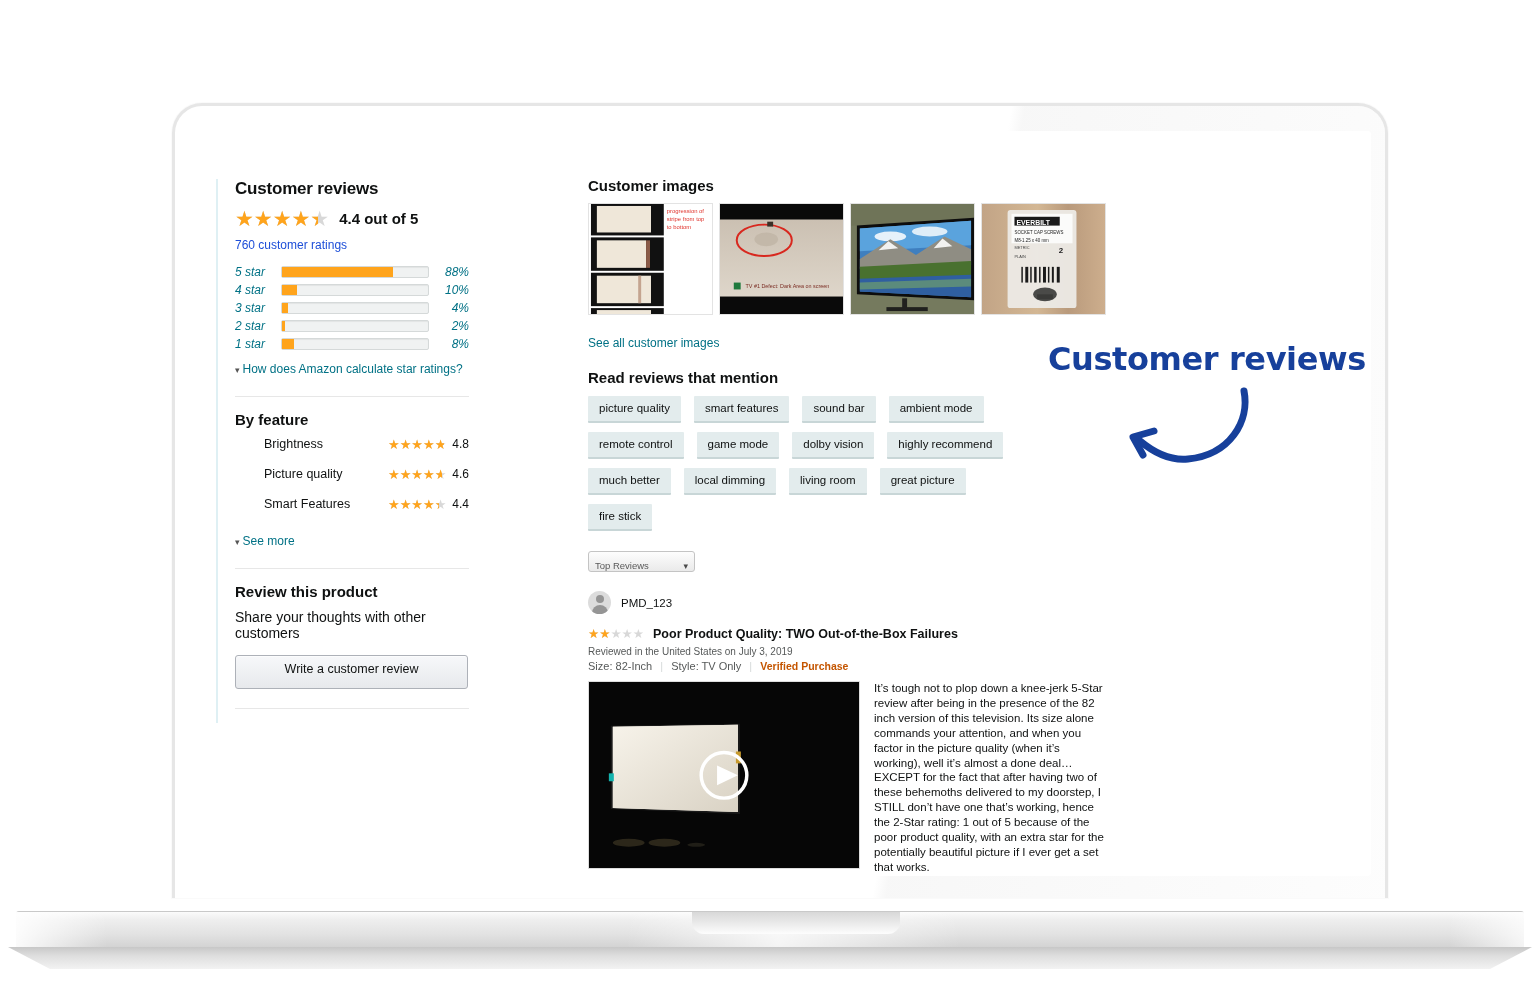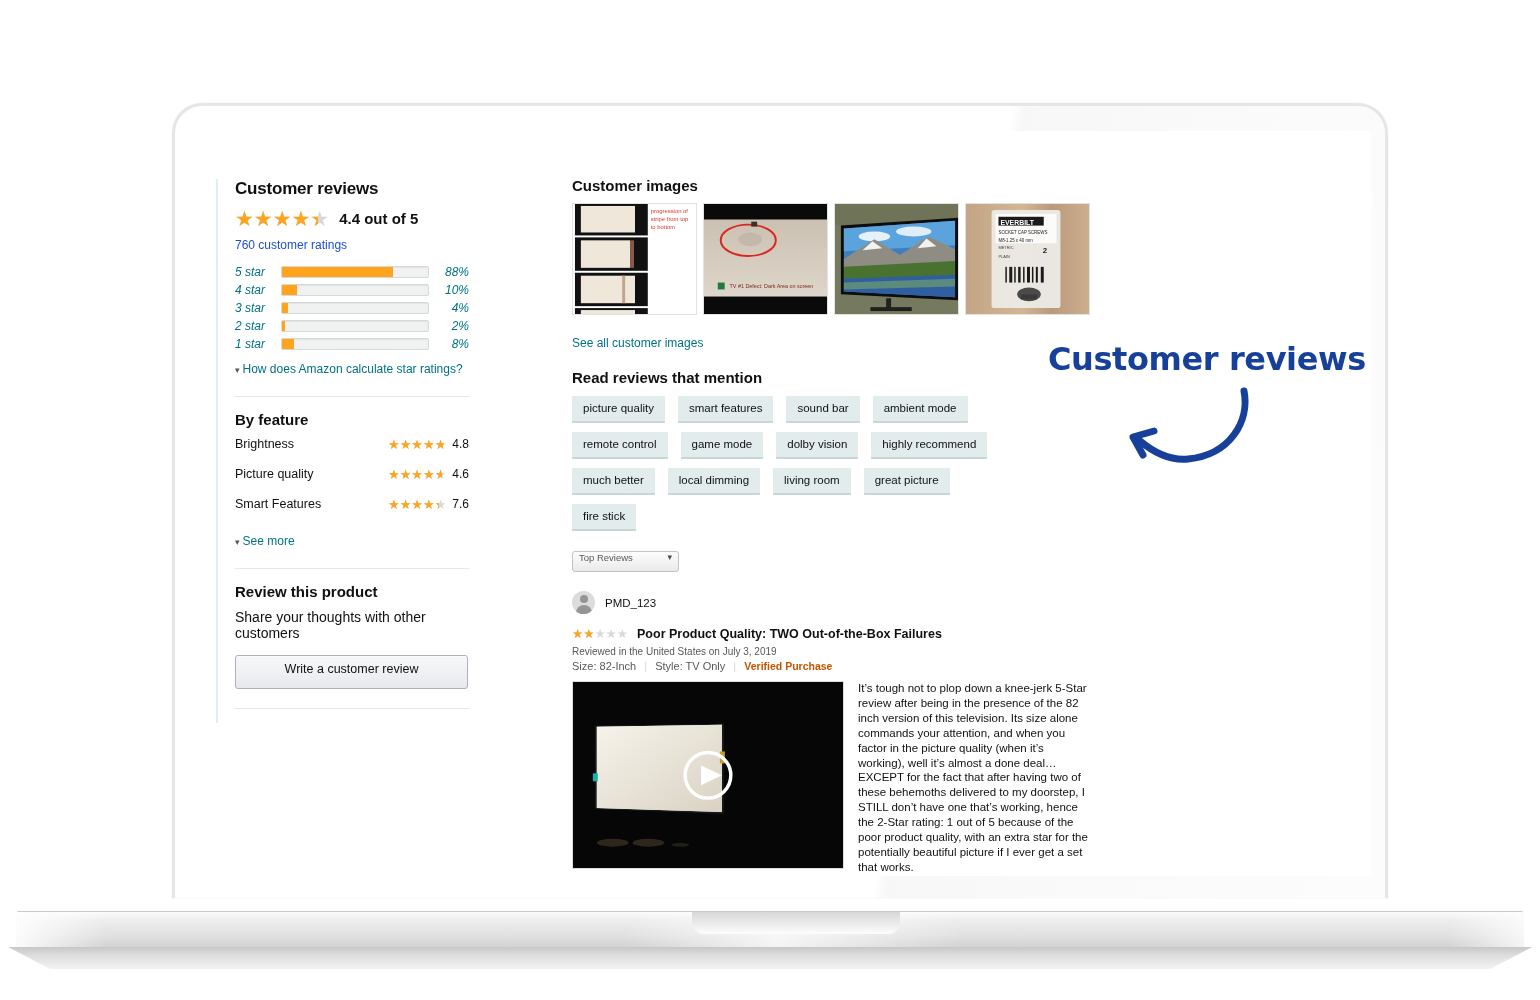--- a/index.html
+++ b/index.html
@@ -50,21 +50,21 @@
     position:absolute;left:0;top:0;width:1524px;height:36px;
     background:linear-gradient(90deg,rgba(255,255,255,.9) 0%,rgba(255,255,255,0) 6%,rgba(255,255,255,0) 40%,rgba(255,255,255,.75) 50%,rgba(255,255,255,0) 62%,rgba(255,255,255,0) 94%,rgba(255,255,255,.9) 100%);
   }
 
   
   .page{position:relative;width:1176px;height:745px;background:#fff;}
   .col-left{
     position:absolute;left:21px;top:48px;width:253px;
     border-left:2px solid #dff0f4;padding-left:17px;box-sizing:border-box;
   }
-  .col-right{position:absolute;left:377px;top:46px;width:560px;}
+  .col-right{position:absolute;left:393px;top:46px;width:560px;}
 
   .h2{font-size:17px;font-weight:bold;color:#0f1111;margin:0 0 9px 0;letter-spacing:-.2px;}
   .h3{font-size:15px;font-weight:bold;color:#0f1111;margin:0 0 9px 0;}
 
   
   .stars{display:inline-block;position:relative;white-space:nowrap;line-height:1;}
   .stars .base{color:#d8d8d8;}
   .stars .fill{position:absolute;left:0;top:0;overflow:hidden;color:#FFA41C;white-space:nowrap;}
 
   .overall-row{display:flex;align-items:center;gap:10px;margin-bottom:9px;}
@@ -83,21 +83,21 @@
   }
   .fillbar{position:absolute;left:0;top:0;bottom:0;background:#FFA41C;}
   .pct{font-size:12px;color:#007185;text-align:right;width:32px;white-space:nowrap;}
 
   .small-link{font-size:12px;color:#007185;display:inline-block;margin-top:7px;}
   .caret{font-size:9px;color:#555;margin-right:3px;}
 
   .hr{border:none;border-top:1px solid #e7e7e7;margin:19px 0 14px 0;}
 
   .feature-row{display:flex;align-items:center;justify-content:space-between;margin-bottom:16px;}
-  .feature-name{font-size:12.5px;color:#0f1111;}
+  .feature-name{font-size:12.5px;color:#0f1111;margin-left:29px;}
   .feature-right{display:flex;align-items:center;gap:6px;}
   .feature-right .stars{font-size:13px;}
   .feature-val{font-size:12px;color:#0f1111;}
 
   .share-txt{font-size:14px;color:#0f1111;margin:0 0 14px 0;}
   .btn-review{
     display:block;width:233px;height:34px;line-height:27px;text-align:center;
     font-size:12.5px;color:#0f1111;background:linear-gradient(180deg,#f7f8fa 0%,#e7e9ec 100%);
     border:1px solid #adb1b8;border-radius:3px;box-sizing:border-box;
     box-shadow:0 1px 0 rgba(255,255,255,.6) inset;
@@ -113,21 +113,21 @@
   .chip{
     background:#e3eced;color:#0f1111;font-size:11.5px;
     padding:6px 11px 7px 11px;border-bottom:2px solid #c8d6d7;
     white-space:nowrap;border-radius:1px;
   }
 
   .sortsel{
     margin:20px 0 0 0;width:107px;height:21px;
     background:linear-gradient(180deg,#fdfdfd 0%,#eaeaea 100%);
     border:1px solid #c4c4c4;border-radius:3px;box-sizing:border-box;
-    display:flex;align-items:flex-start;justify-content:space-between;
+    display:flex;align-items:flex-end;justify-content:space-between;
     padding:0 6px;font-size:9.5px;color:#5a5a5a;
   }
   .sortsel .chev{font-size:9px;color:#4a4a4a;}
 
   
   .rev-user{display:flex;align-items:center;gap:10px;margin:19px 0 13px 0;}
   .avatar{
     width:23px;height:23px;border-radius:50%;background:#dcdcdc;position:relative;overflow:hidden;flex:none;
   }
   .avatar .head{position:absolute;left:7.5px;top:4px;width:8px;height:8px;border-radius:50%;background:#959595;}
@@ -253,21 +253,21 @@
                 <span class="feature-name">Picture quality</span>
                 <span class="feature-right">
                   <span class="stars"><span class="base">★★★★★</span><span class="fill" style="width:92%">★★★★★</span></span>
                   <span class="feature-val">4.6</span>
                 </span>
               </div>
               <div class="feature-row">
                 <span class="feature-name">Smart Features</span>
                 <span class="feature-right">
                   <span class="stars"><span class="base">★★★★★</span><span class="fill" style="width:88.00000000000001%">★★★★★</span></span>
-                  <span class="feature-val">7.6</span>
+                  <span class="feature-val">4.4</span>
                 </span>
               </div>
             </div>
 
           <a class="small-link">
             <span class="caret">▾</span><span>See more</span>
           </a>
 
           <hr class="hr">
 

